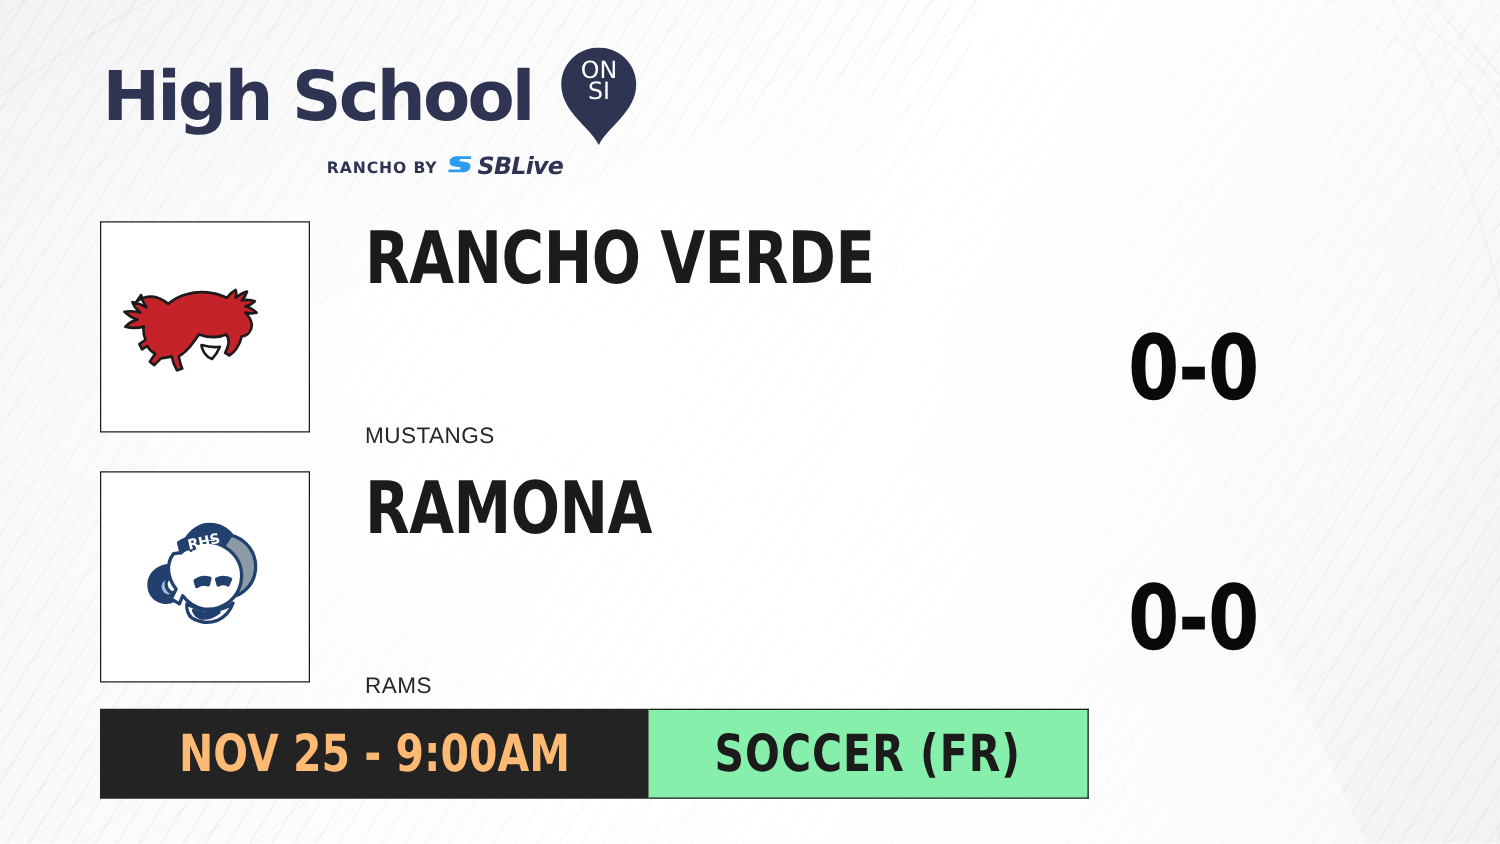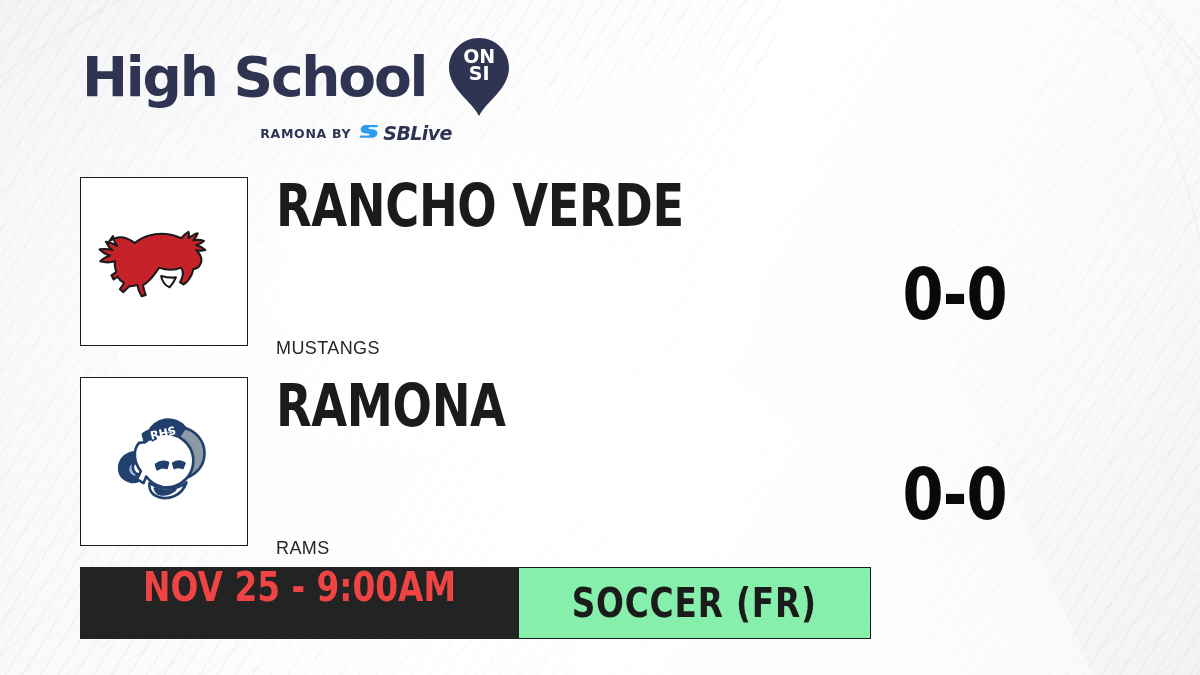--- a/index.html
+++ b/index.html
@@ -116,21 +116,21 @@
     flex: 0 0 auto;
   }
   .pin svg { display:block; width: 62px; height: 78px; }
   .pin-text {
     position: absolute;
     left: 0; top: 10px;
     width: 62px;
     text-align: center;
     color: #ffffff;
     font-family: "DejaVu Sans", sans-serif;
-    font-weight: 700;
+    font-weight: 400;
     font-size: 19px;
     line-height: 17px;
     letter-spacing: 0px;
   }
   .pin-text span { display:block; }
 
   .powered {
     display: flex;
     align-items: center;
     justify-content: center;
@@ -179,21 +179,21 @@
     box-sizing: border-box;
     display: flex;
     align-items: center;
     justify-content: center;
     overflow: hidden;
   }
   .logo-box svg { display: block; }
 
   .team-text {
     position: absolute;
-    left: 196px;
+    left: 212px;
     top: 0;
     width: 640px;
   }
   .team-name {
     font-family: "DejaVu Sans", sans-serif;
     font-weight: 700;
     font-size: 58px;
     line-height: 58px;
     letter-spacing: -0.5px;
     color: #1b1b1b;
@@ -239,23 +239,23 @@
   .infobar {
     position: absolute;
     left: 80px;
     top: 567px;
     display: flex;
     align-items: stretch;
     height: 72px;
   }
   .infobar-date {
     background: #232323;
-    color: #ef4444;
-    display: flex;
-    align-items: flex-start;
+    color: #fdba74;
+    display: flex;
+    align-items: center;
     justify-content: center;
     padding: 0 24px;
     min-width: 314px;
     box-sizing: border-box;
   }
   .infobar-sport {
     background: #86efac;
     color: #1b1b1b;
     border: 1.5px solid #1b1b1b;
     border-left: none;
@@ -304,21 +304,21 @@
         <svg viewBox="0 0 62 78" aria-hidden="true">
           <path d="M31 0C14.4 0 1 13.2 1 29.6c0 11.2 6.2 20 12.6 27.1C20.4 64.2 27.6 71 31 78c3.4-7 10.6-13.8 17.4-21.3C54.8 49.6 61 40.8 61 29.6 61 13.2 47.6 0 31 0z" fill="#2f3452"></path>
         </svg>
         <div class="pin-text">
           <span>ON</span>
           <span>SI</span>
         </div>
       </div>
     </div>
     <div class="powered">
-      <div class="powered-label">RAMONA BY</div>
+      <div class="powered-label">RANCHO BY</div>
       <div class="sbl">
         <svg class="sbl-mark" viewBox="0 0 20 19" aria-hidden="true">
           <path d="M19 1H7.5C4 1 1.6 3 1.6 5.6c0 2 1.4 3.2 4 3.6l5 .8-.6 1.6H1l-.4 2.2h11.8c3.6 0 6-2 6-4.6 0-2-1.4-3.2-4-3.6l-5-.8.6-1.6H18.6L19 1z" fill="#2d9cf0"></path>
         </svg>
         <div class="sbl-word">SBLive</div>
       </div>
     </div>
   </div>
 
   <div class="team team-1">

